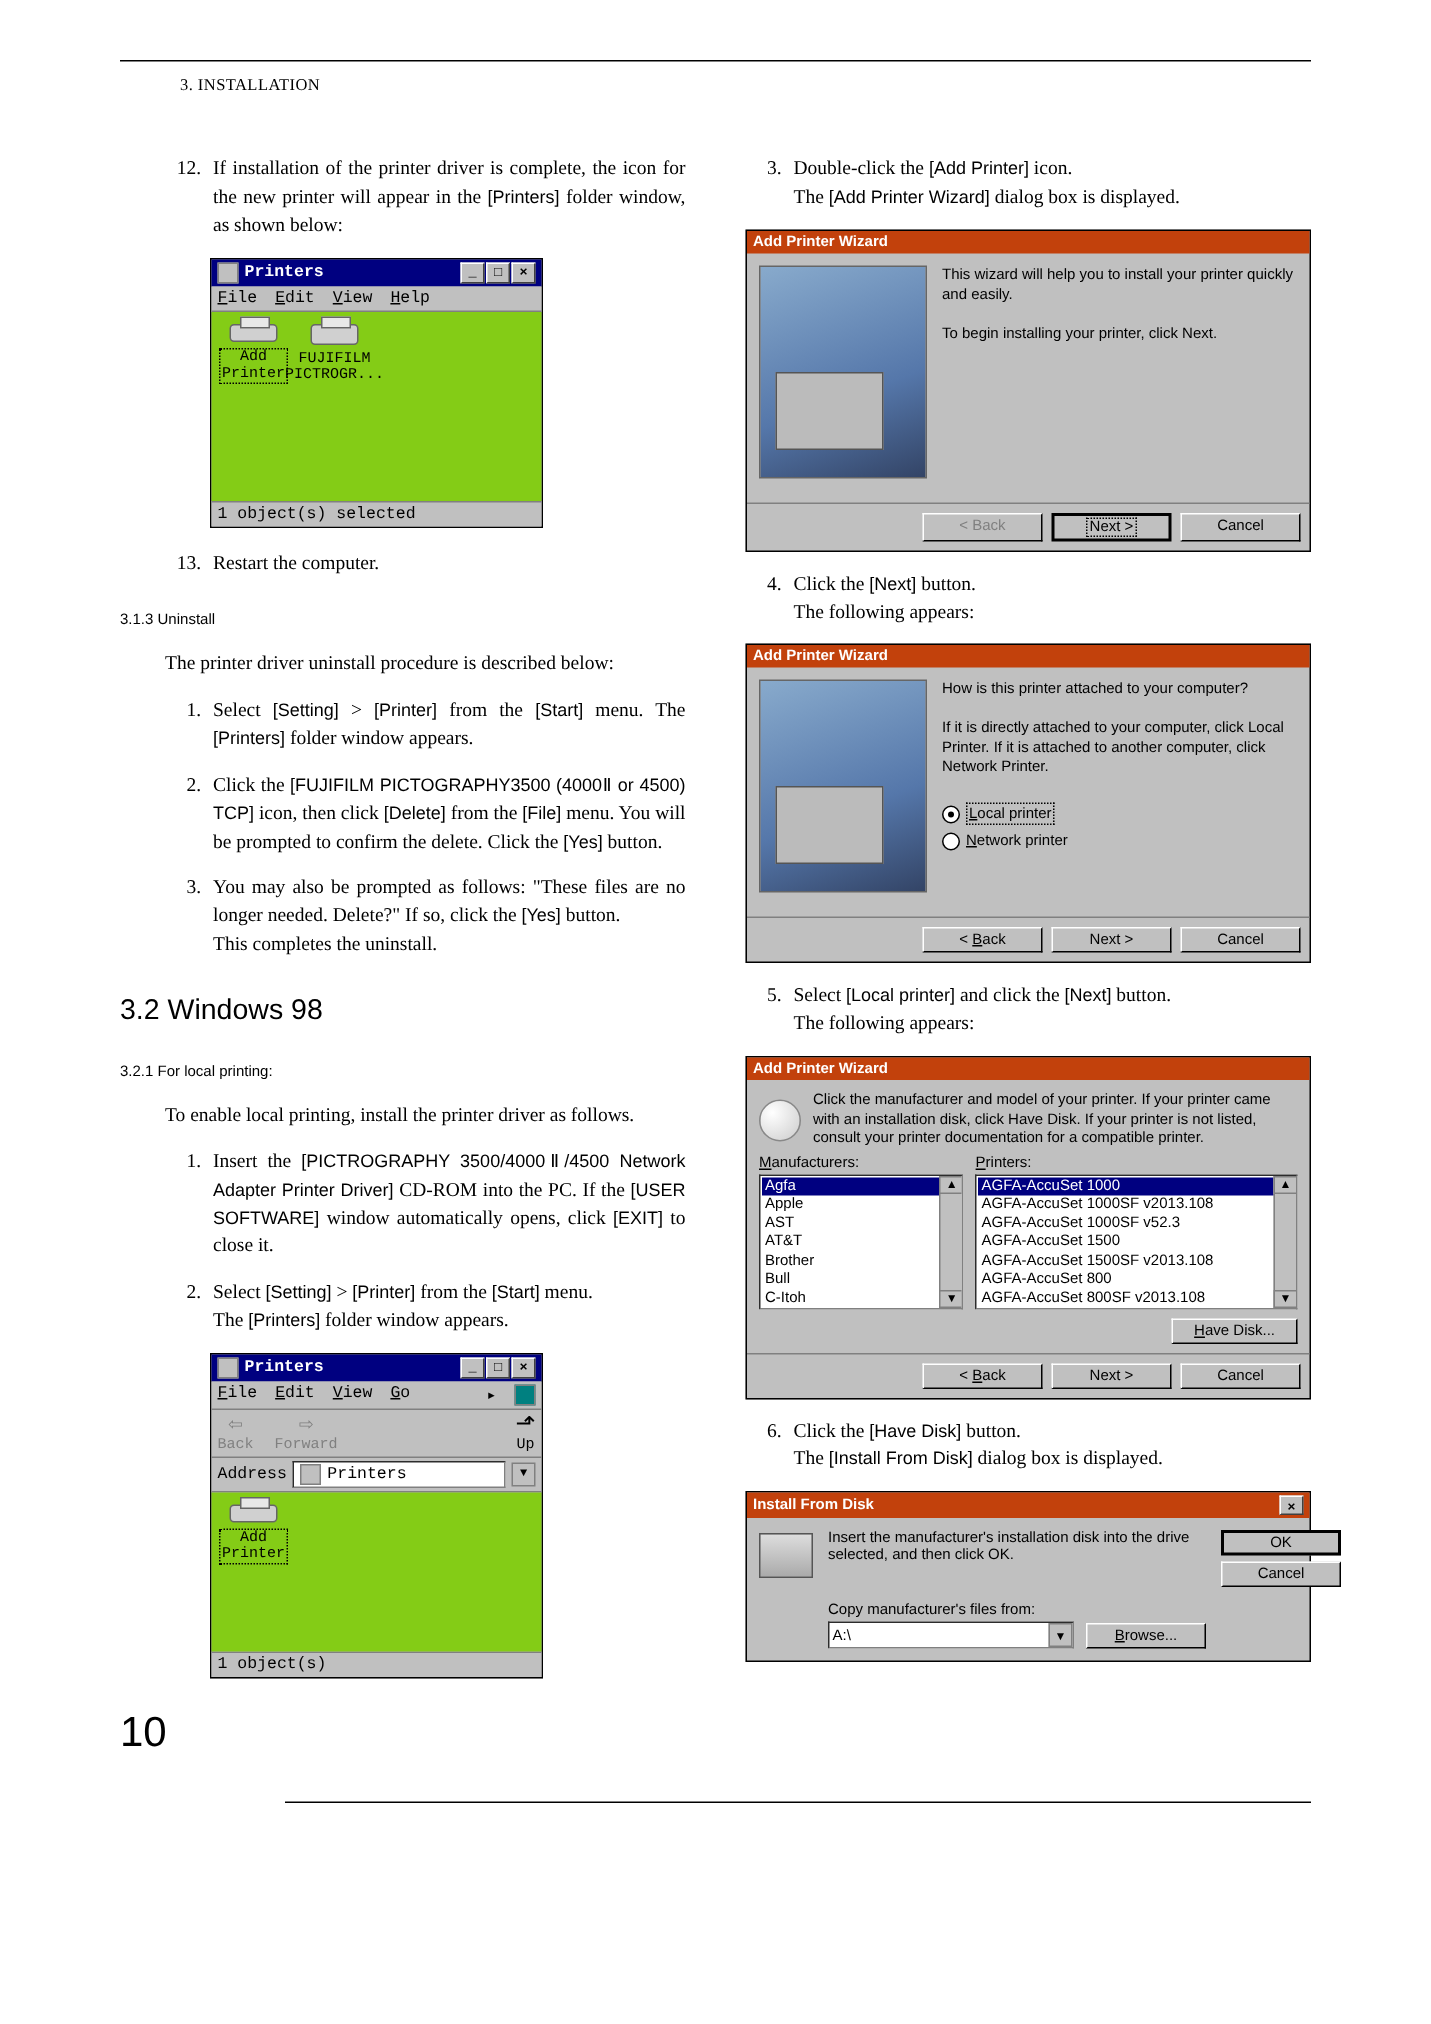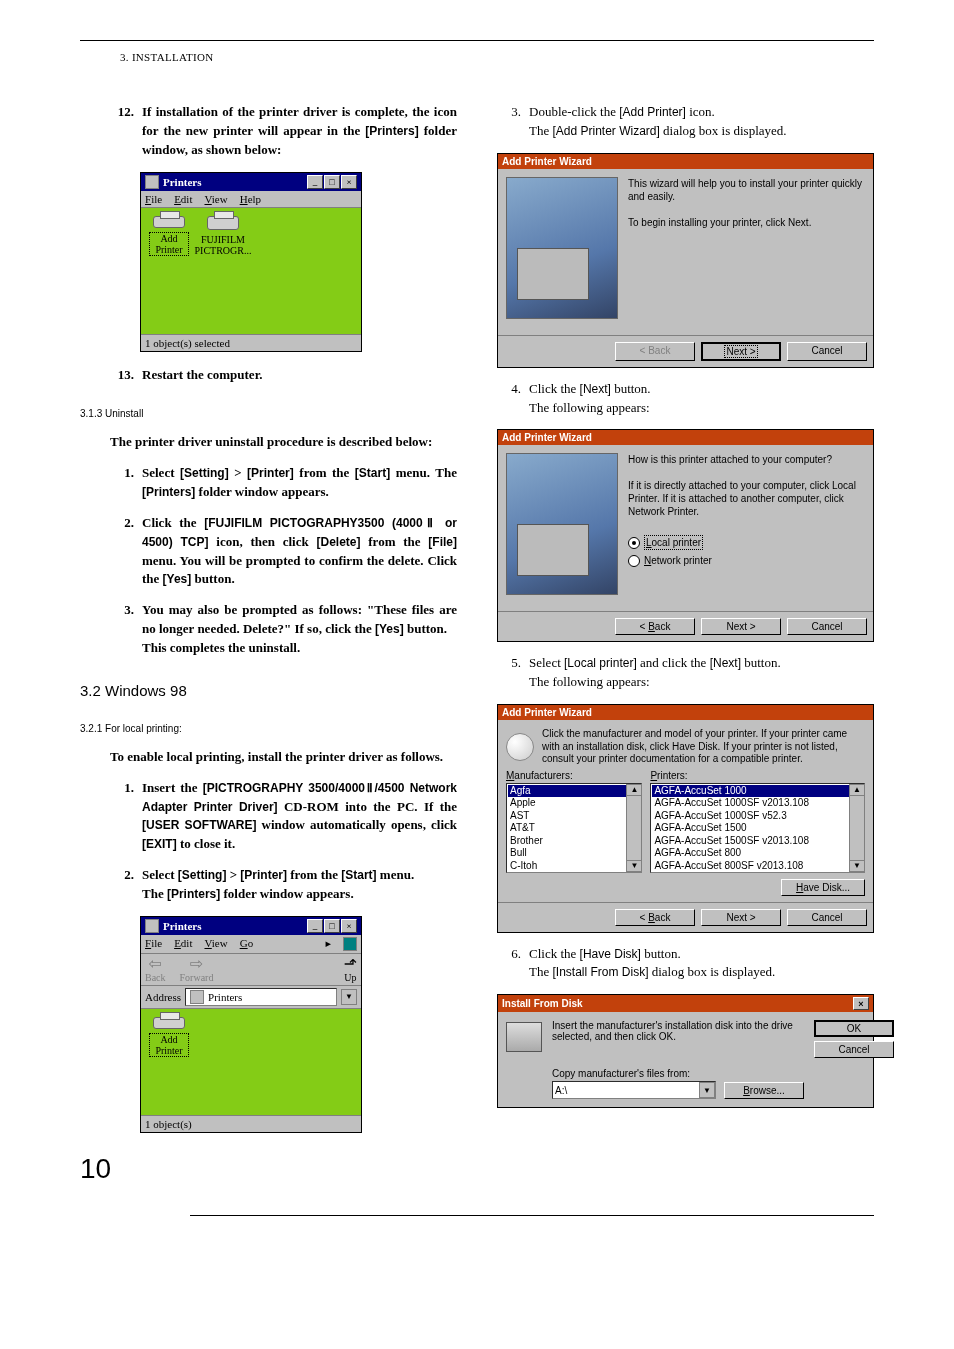--- a/index.html
+++ b/index.html
@@ -12,28 +12,28 @@
     width: 954px;
     box-sizing: border-box;
   }
   .page-rule-top { border-top: 1px solid #000; margin-bottom: 10px; }
   .page-header { font-size: 11px; margin: 0 0 40px 40px; letter-spacing: 0.3px; }
   .columns { display: flex; gap: 40px; }
   .col { flex: 1; min-width: 0; }
   .step { display: flex; margin-bottom: 12px; line-height: 1.45; }
   .step-num { width: 24px; flex-shrink: 0; text-align: right; padding-right: 8px; }
   .step-body { flex: 1; text-align: justify; }
-  h3.sec { font-family: Arial, sans-serif; font-size: 15px; font-weight: normal; margin: 24px 0 14px 0; }
+  h3.sec { font-family: Arial, sans-serif; font-size: 19px; font-weight: normal; margin: 24px 0 14px 0; }
   h3.sub { font-family: Arial, sans-serif; font-size: 10px; font-weight: normal; margin: 24px 0 14px 0; }
   .body-text { line-height: 1.45; margin-bottom: 12px; text-align: justify; }
-  .indent { margin-left: 30px; font-weight: bold; }
+  .indent { margin-left: 30px; }
   .ui { font-family: Arial, sans-serif; font-size: 12px; }
 
   
-  .win-window { border: 1px solid #000; background: #c0c0c0; font-family: Liberation Serif, serif; font-size: 11px; margin: 6px 16px 14px 30px; }
+  .win-window { border: 1px solid #000; background: #c0c0c0; font-family: Liberation Mono, monospace; font-size: 11px; margin: 6px 16px 14px 30px; }
   .win-title { background: #000080; color: #fff; font-weight: bold; padding: 2px 4px; display: flex; align-items: center; justify-content: space-between; }
   .win-title-left { display: flex; align-items: center; gap: 4px; }
   .win-title-icon { width: 12px; height: 12px; background: #c0c0c0; border: 1px solid #808080; display: inline-block; }
   .win-btns { display: flex; gap: 1px; }
   .win-btn { width: 14px; height: 12px; background: #c0c0c0; border: 1px solid #fff; border-right-color:#404040; border-bottom-color:#404040; display:flex;align-items:center;justify-content:center;font-size:9px;font-weight:bold;color:#000;}
   .win-menu { background:#c0c0c0; border-bottom:1px solid #808080; padding:2px 4px; display:flex; gap:12px; font-size:11px;}
   .win-menu span u{text-decoration:underline;}
   .win-body { background:#84cc16; padding:8px; min-height:110px; position:relative;}
   .printer-icon { width:40px; height:40px; display:inline-flex; flex-direction:column; align-items:center; justify-content:flex-start; }
   .printer-icon .glyph { width:30px; height:24px; background:#d0d0d0; border:1px solid #666; border-radius:3px; position:relative;}

